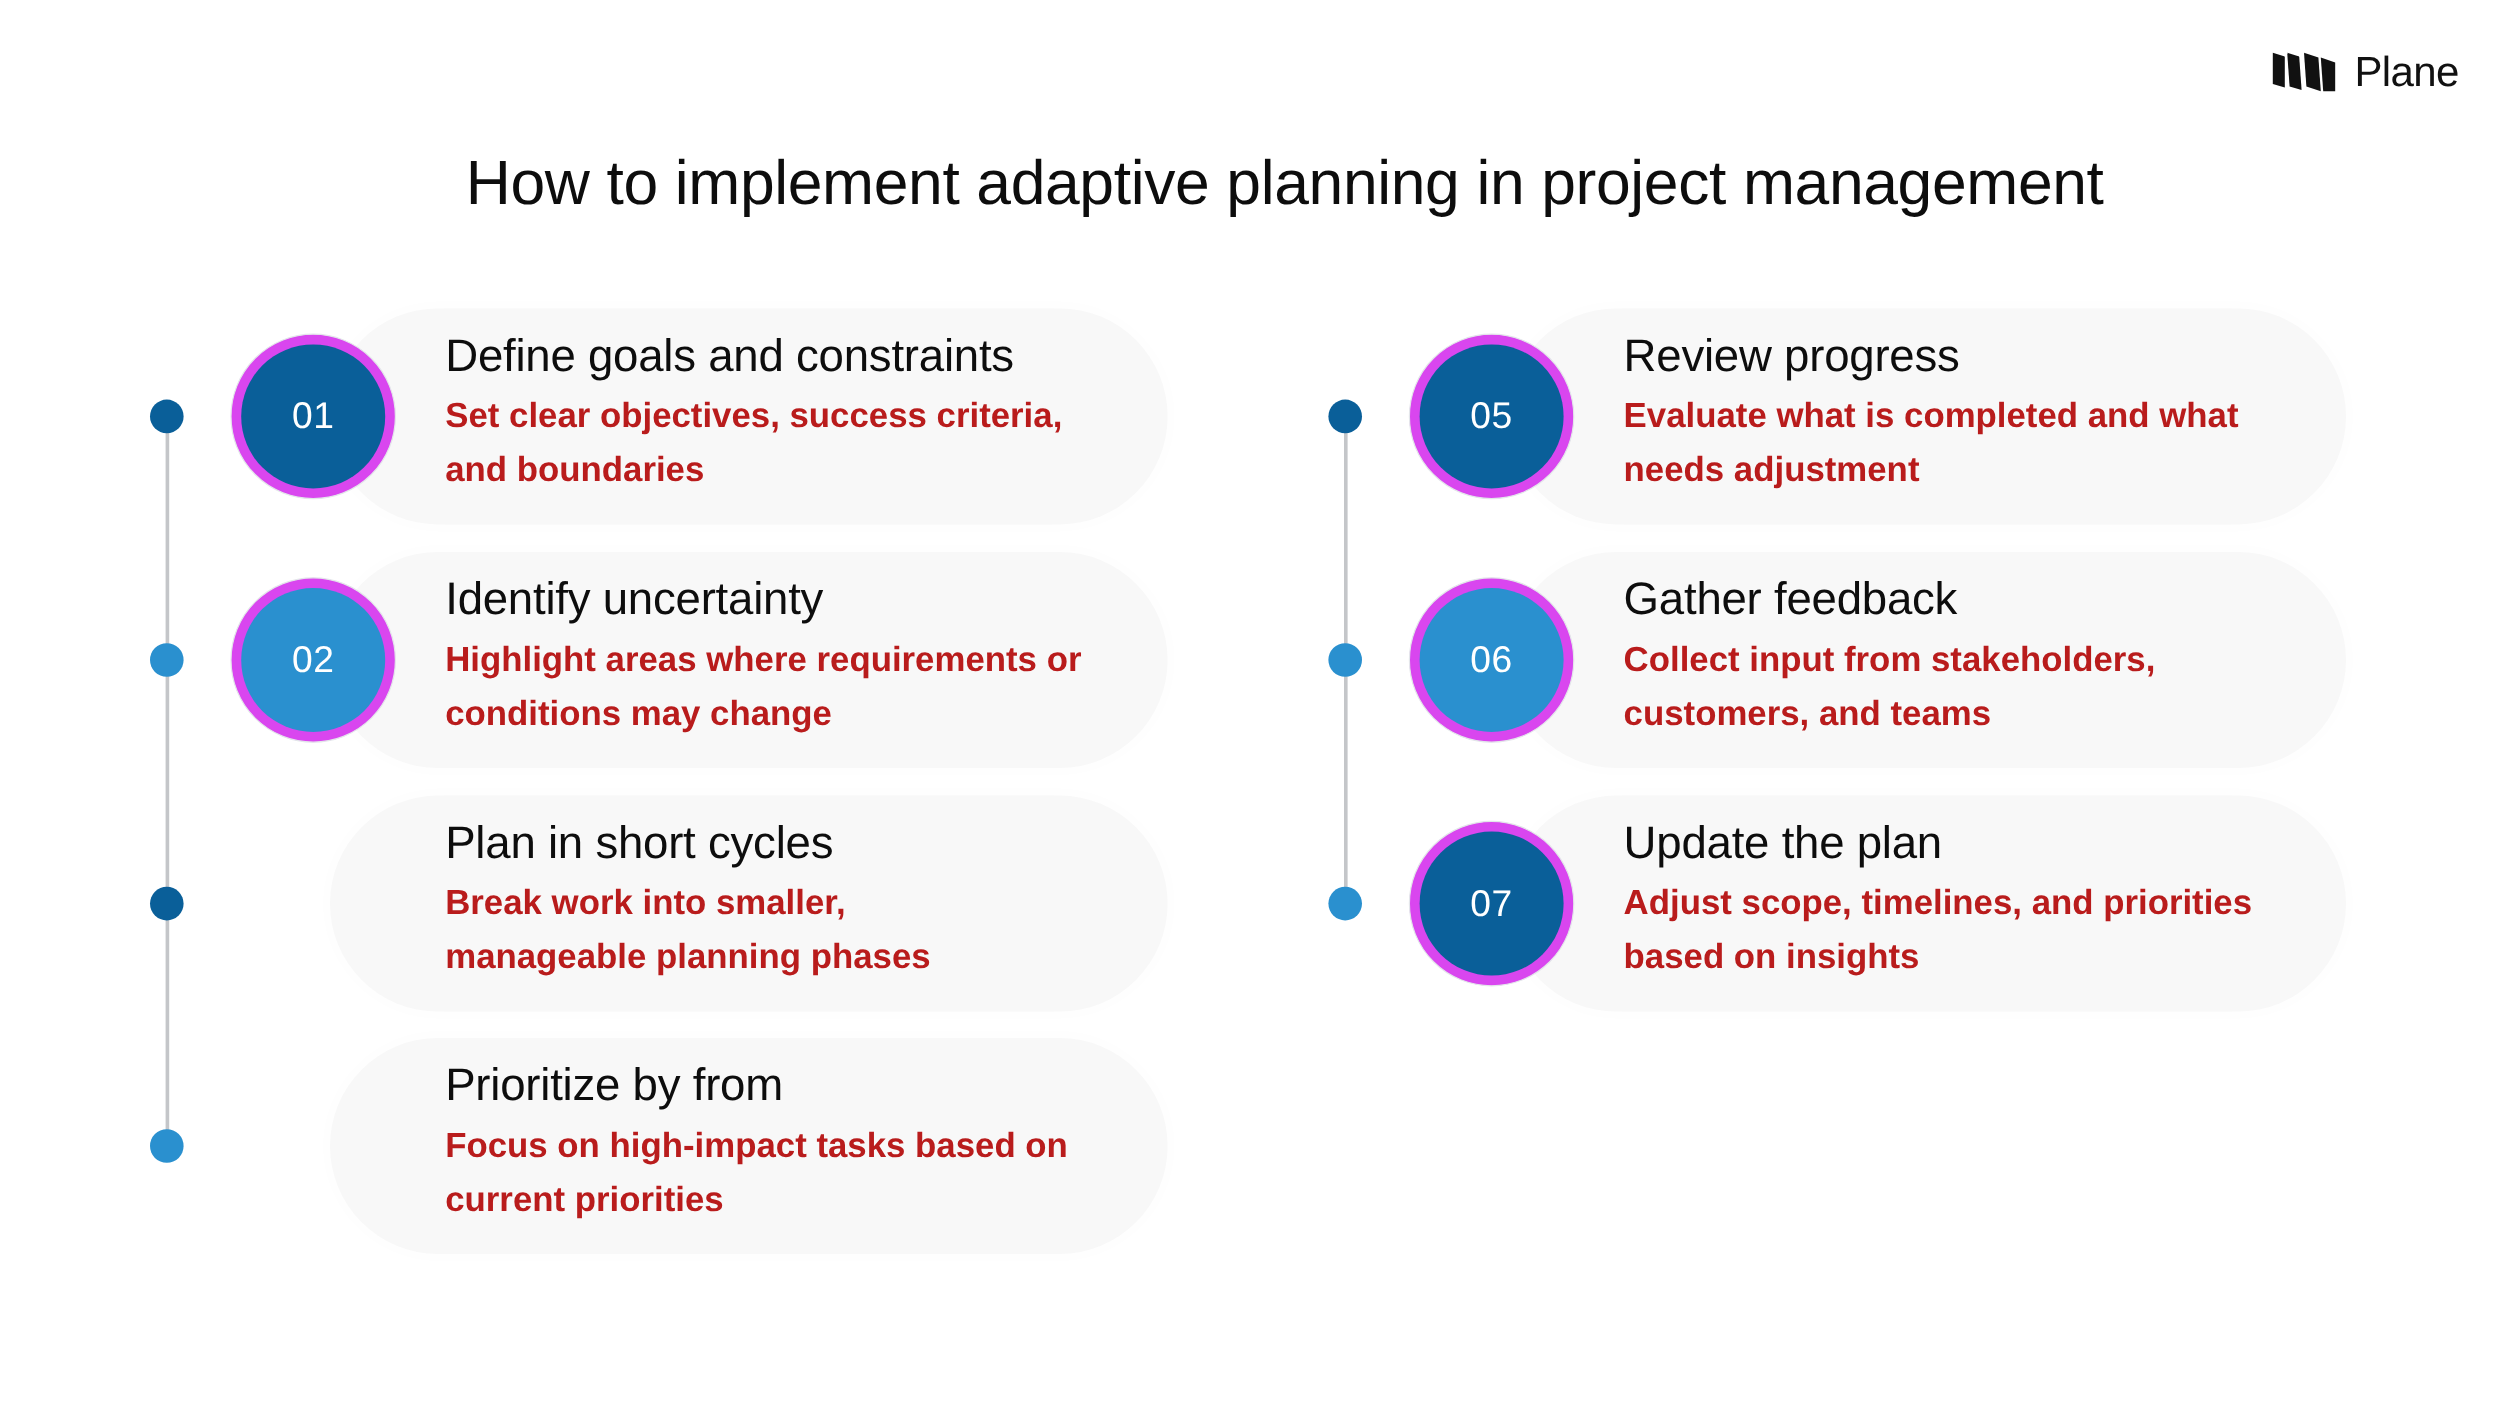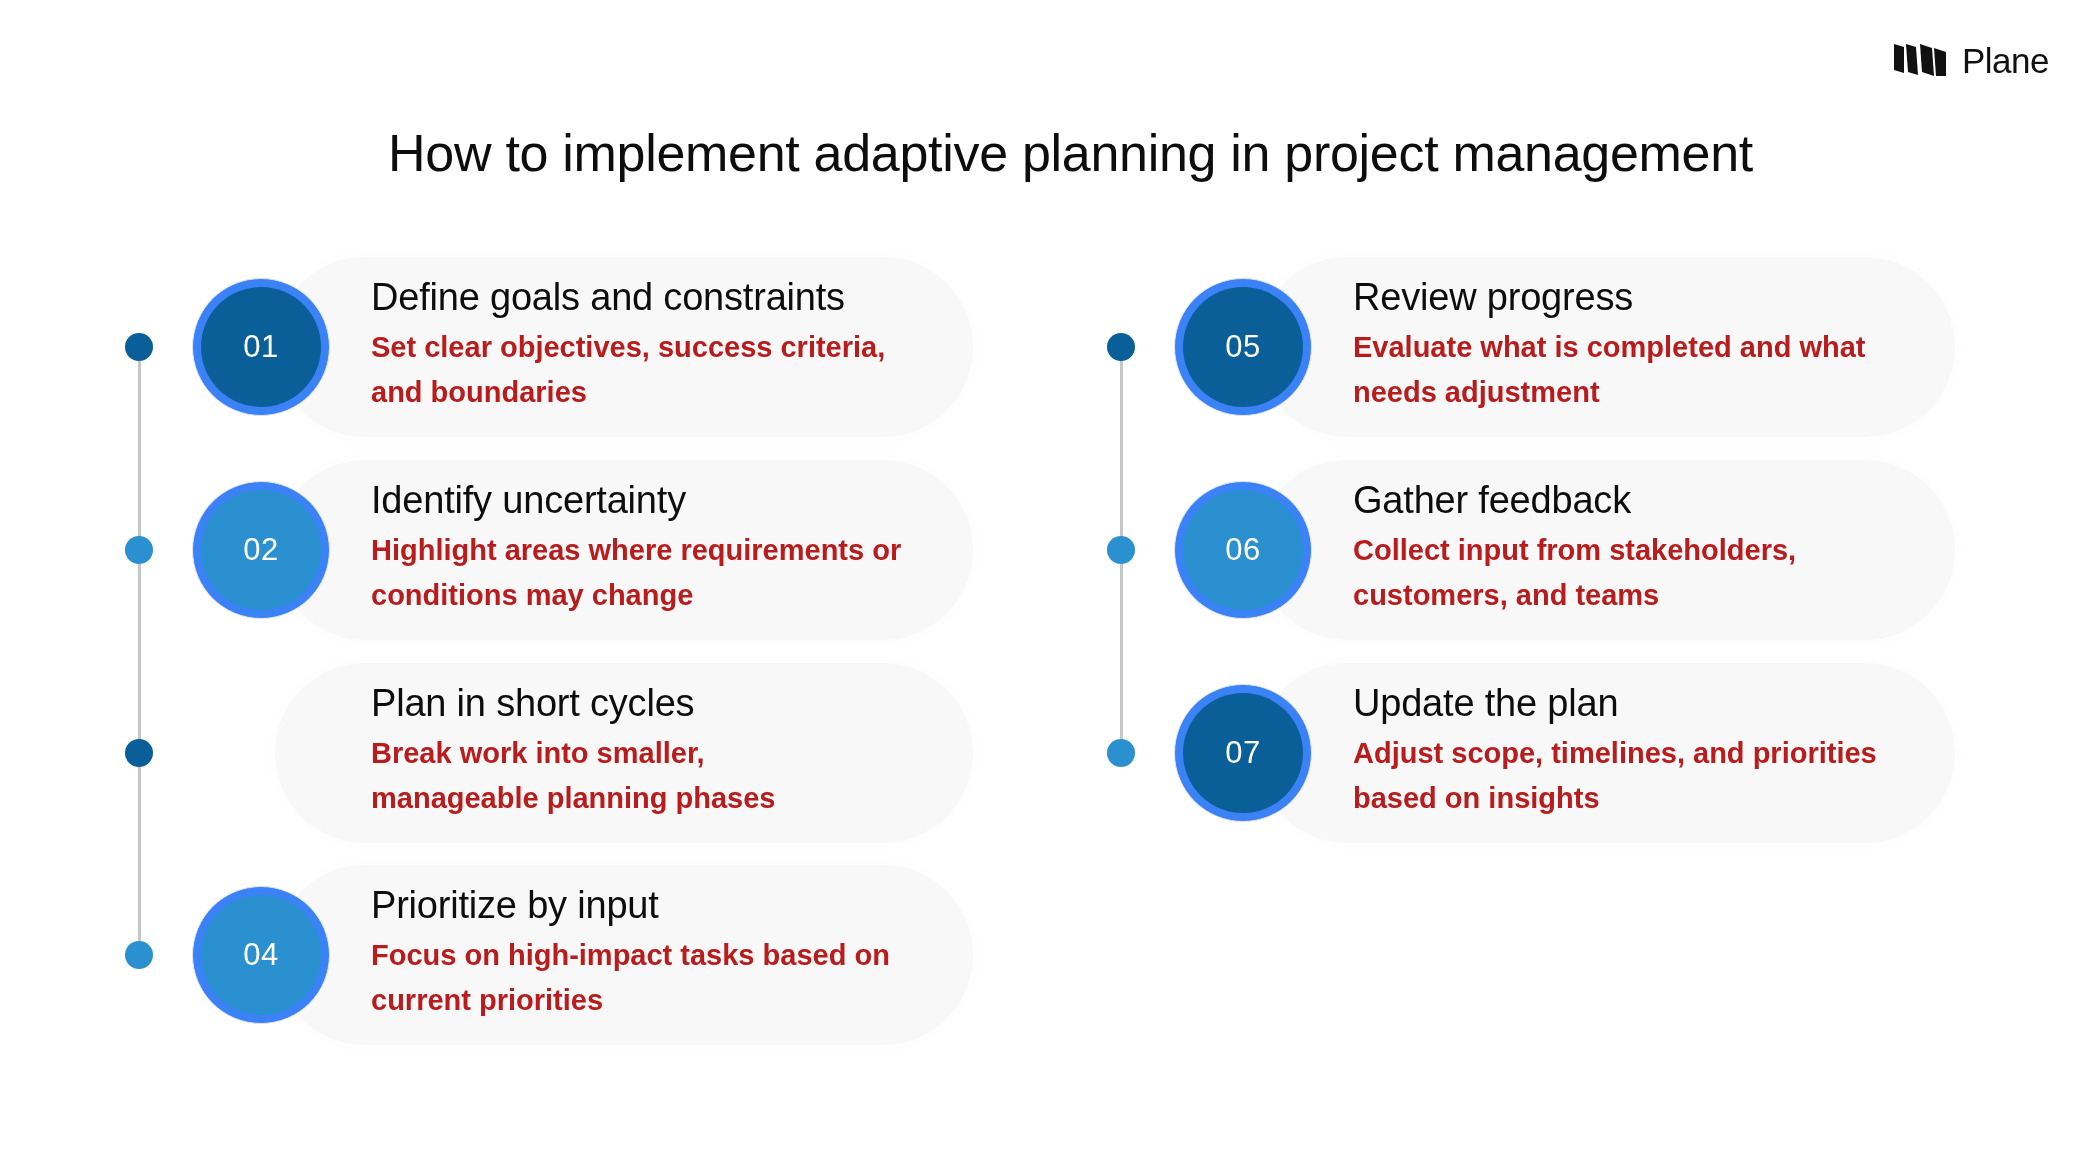--- a/index.html
+++ b/index.html
@@ -14,21 +14,21 @@
            font-size:52px; font-weight:400; color:#0d0d0d; line-height:1.2; letter-spacing:-0.3px; }
 
   .timeline-line { position:absolute; width:3px; background:#c4c6c9; }
 
   .step { position:absolute; width:880px; height:180px; }
   .card { position:absolute; left:150px; top:0; width:698px; height:180px;
           background:#f8f8f8; border-radius:90px;
           box-shadow: 0 0 18px rgba(0,0,0,0.015); }
   .dot { position:absolute; left:0; width:28px; height:28px; border-radius:50%; top:76px; }
   .num-ring { position:absolute; left:67px; top:21px; width:138px; height:138px; border-radius:50%;
-              background:#3b82f6; border:1px solid #e3e6ea; display:flex; align-items:center; justify-content:center; }
+              background:#d946ef; border:1px solid #e3e6ea; display:flex; align-items:center; justify-content:center; }
   .num { width:120px; height:120px; border-radius:50%; display:flex; align-items:center; justify-content:center;
          color:#ffffff; font-size:31px; font-weight:400; letter-spacing:0.5px; }
   .text { position:absolute; left:246px; top:16px; width:600px; }
   .heading { font-size:38px; font-weight:400; color:#0d0d0d; line-height:48px; letter-spacing:-0.2px; }
   .body { font-size:29px; font-weight:700; color:#b91c1c; line-height:45px; margin-top:4px; }
 
   .dark { background:#0a5f99; }
   .light { background:#2a90cf; }
 </style>
 </head>
@@ -80,25 +80,22 @@
   <div class="dot dark"></div>
   <div class="text">
     <div class="heading">Plan in short cycles</div>
     <div class="body" style="width:470px;">Break work into smaller, manageable planning phases</div>
   </div>
 </div>
 
 <div class="step" style="left:125px; top:865px;">
   <div class="card"></div>
   <div class="dot light"></div>
-  <div class="num-ring">
-    <div class="num light">04</div>
-  </div>
   <div class="text">
-    <div class="heading">Prioritize by input</div>
+    <div class="heading">Prioritize by from</div>
     <div class="body" style="width:520px;">Focus on high-impact tasks based on current priorities</div>
   </div>
 </div>
 
 <div class="step" style="left:1107px; top:257px;">
   <div class="card"></div>
   <div class="dot dark"></div>
   <div class="num-ring">
     <div class="num dark">05</div>
   </div>

